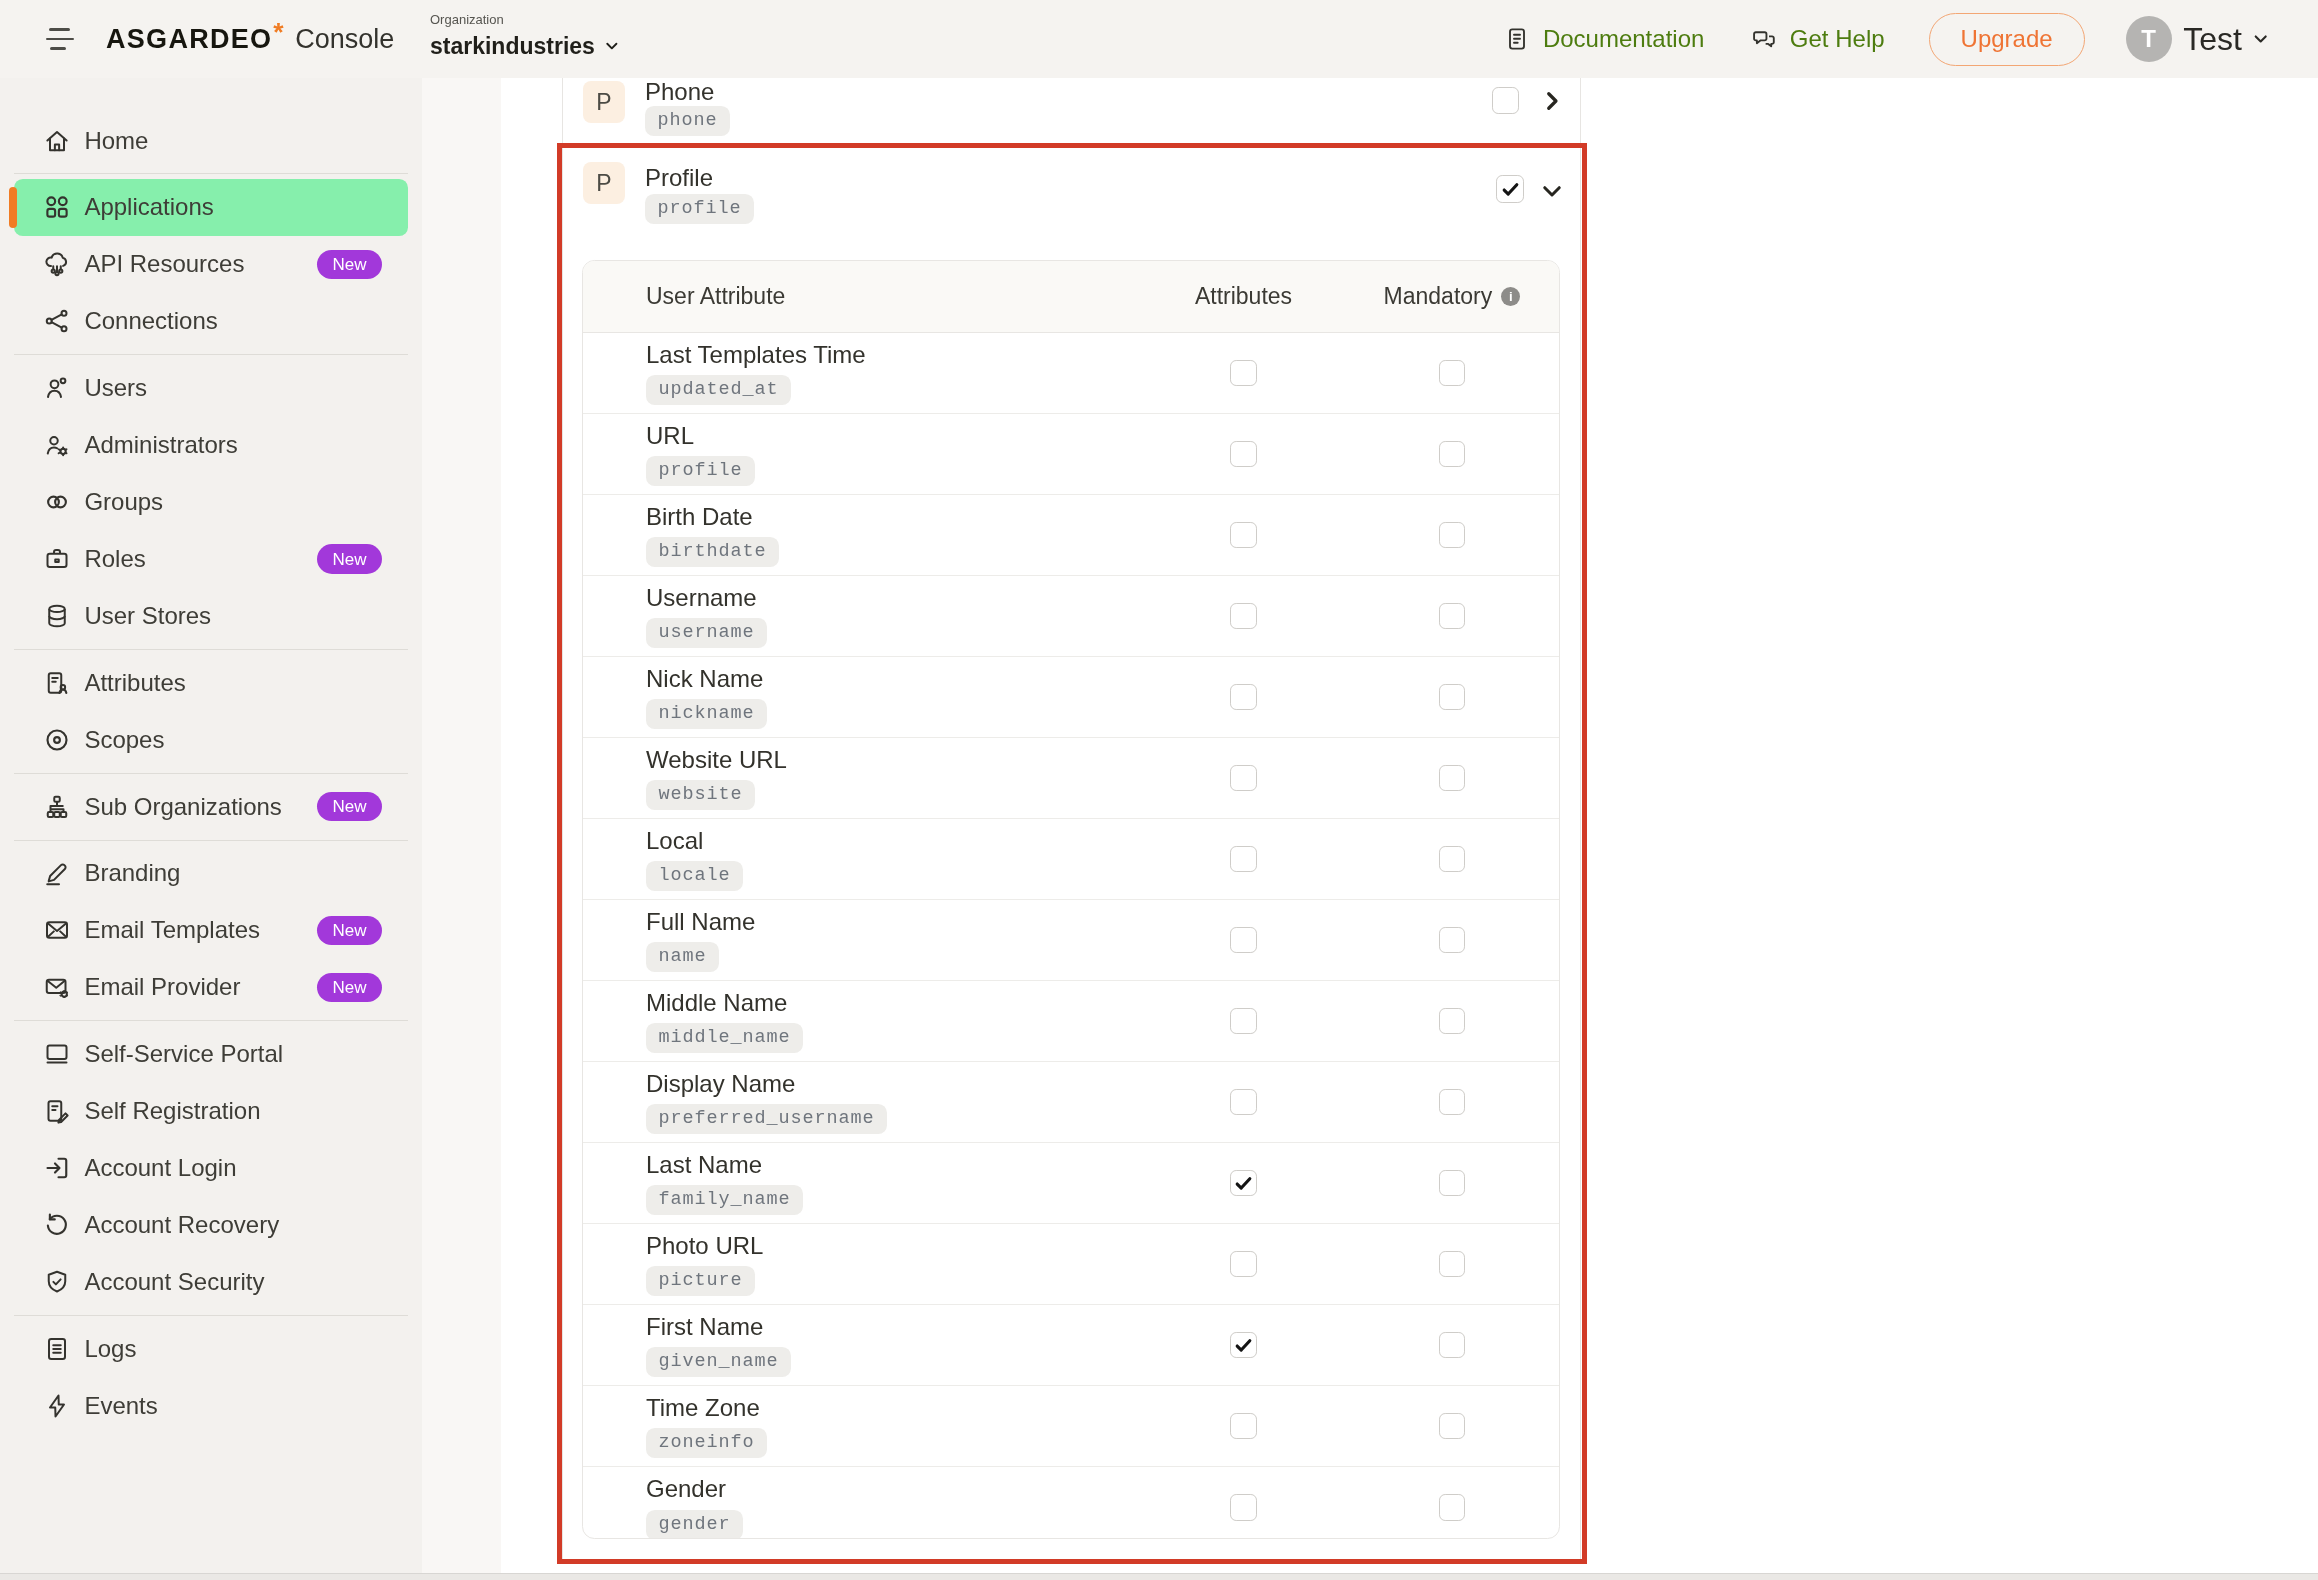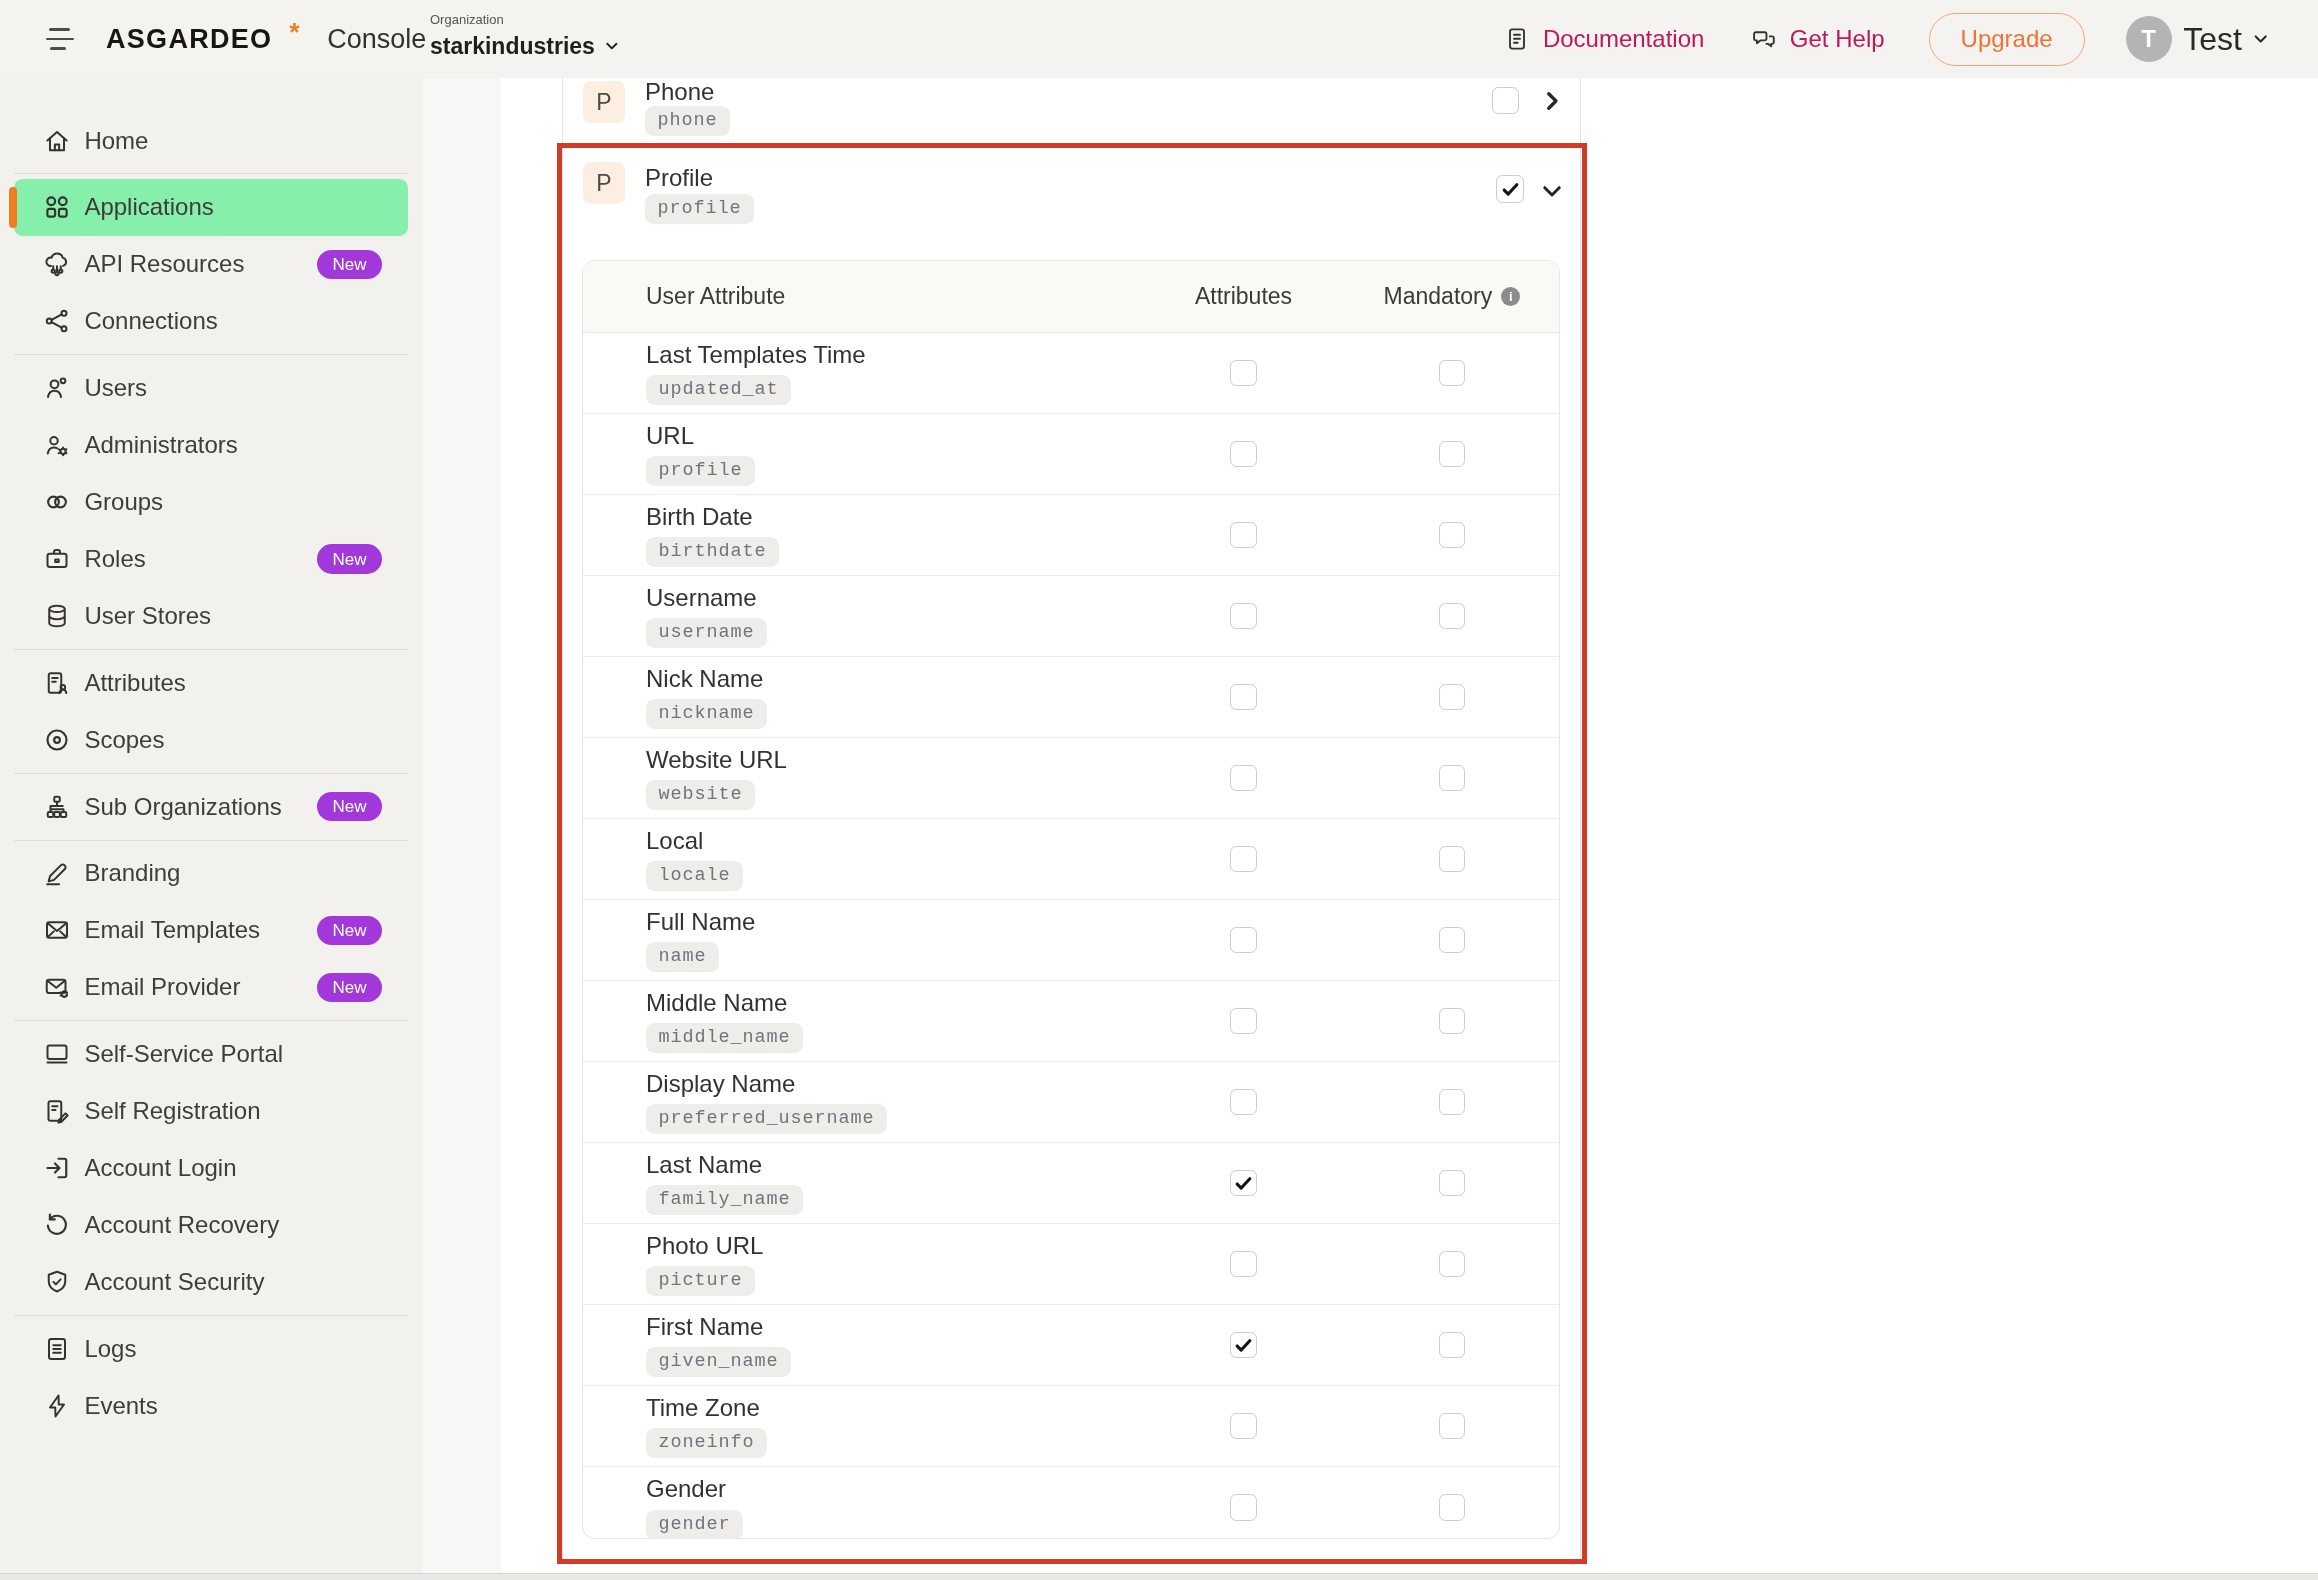--- a/index.html
+++ b/index.html
@@ -7,33 +7,33 @@
   body { font-family:"Liberation Sans","DejaVu Sans",sans-serif; color:#33322d; }
   .page { position:relative; width:2319px; height:1580px; overflow:hidden; background:#ffffff; }
 
   
   .topbar { position:absolute; left:0; top:0; width:2319px; height:78px; background:#f5f3f0; display:flex; align-items:center; z-index:5; }
   .hamburger { margin-left:46px; width:30px; display:flex; flex-direction:column; gap:7px; cursor:pointer; }
   .hamburger i { display:block; height:2.6px; border-radius:1.8px; background:#4d4c47; }
   .hamburger i:nth-child(1){ width:21px; margin-left:2.6px; }
   .hamburger i:nth-child(2){ width:28px; }
   .hamburger i:nth-child(3){ width:16px; margin-left:3.5px; }
-  .logo { display:flex; align-items:center; margin-left:30px; white-space:nowrap;gap:16px; }
+  .logo { display:flex; align-items:center; margin-left:30px; white-space:nowrap; }
   .logo .brand { font-size:27px; font-weight:800; letter-spacing:1.3px; color:#17160f; }
   .logo .ast { color:#f07c24; font-size:26.5px; font-weight:700; transform:translateY(-7px); display:inline-block; margin-left:0.9px; }
   .logo .product { font-size:27px; font-weight:300; color:#33322d; margin-left:11.5px; }
   .org { position:absolute; left:430px; top:11.5px; }
   .org .org-label { font-size:13px; color:#565550; }
   .org .org-row { display:flex; align-items:center; margin-top:6.2px; cursor:pointer; }
   .org .org-name { font-size:23px; font-weight:600; color:#201f1a; }
   .org svg { width:17.7px; height:17.7px; margin-left:8px; color:#201f1a; }
   .top-right { margin-left:auto; display:flex; align-items:center; padding-right:49px; }
   .top-link { display:flex; align-items:center; cursor:pointer; }
   .top-link svg { width:28px; height:28px; color:#33322d; }
-  .top-link span { font-size:24px; color:#be185d; margin-left:11.5px; }
+  .top-link span { font-size:24px; color:#4d7c0f; margin-left:11.5px; }
   .upgrade-btn { margin-left:44px; height:53px; padding:0 31px; border:1.8px solid #f3a674; border-radius:26.5px; background:transparent; color:#ef7434; font-size:24px; font-family:inherit; display:flex; align-items:center; cursor:pointer; }
   .tl-gap { margin-left:46px; }
   .avatar { margin-left:41px; width:46px; height:46px; border-radius:50%; background:#b5b4b2; color:#ffffff; font-size:24px; font-weight:600; display:flex; align-items:center; justify-content:center; cursor:pointer; }
   .user-name { font-size:32px; color:#2a2925; margin-left:11.5px; }
   .user-caret { width:19.4px; height:19.4px; margin-left:8.8px; color:#2a2925; cursor:pointer; }
 
   
   .sidebar { position:absolute; left:0; top:78px; width:422px; bottom:7px; background:#f3f1ee; padding-top:34px; overflow:hidden; }
   .side-item { position:relative; height:57px; display:flex; align-items:center; margin:0 14px; padding-left:28px; border-radius:8.8px; cursor:pointer; }
   .side-item .s-icon { width:30px; height:30px; flex:none; color:#34332e; display:flex; }

